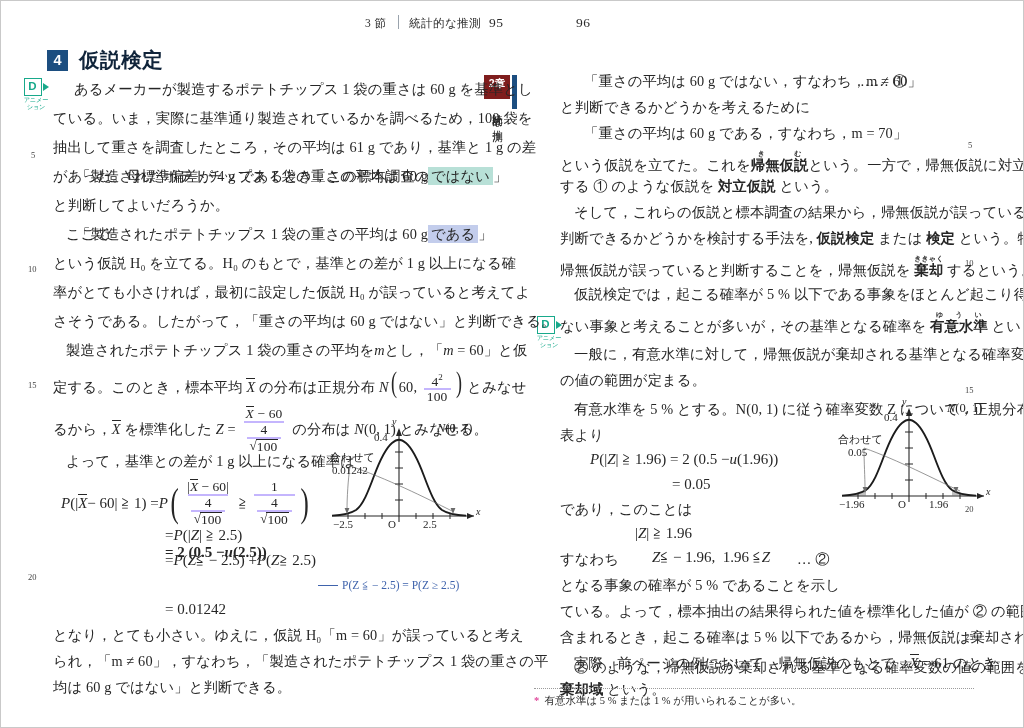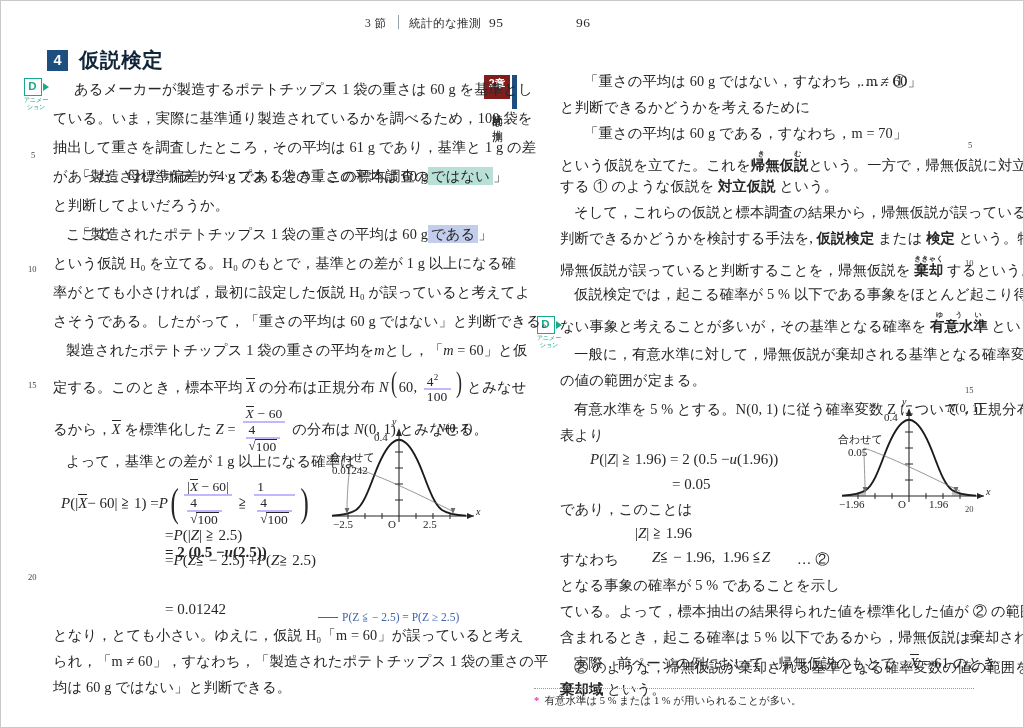--- a/index.html
+++ b/index.html
@@ -195,20 +195,21 @@
     font-family: "Liberation Serif", serif;
     font-size: 15px;
     color: #262626;
     white-space: nowrap;
     display: flex;
     align-items: center;
   }
   .frac {
     display: inline-flex;
     flex-direction: column;
+    align-items: center;
     vertical-align: middle;
     margin: 0 3px;
     line-height: 1.05;
   }
   .frac .fnum { padding: 0 3px; font-size: 13.5px; }
   .frac .fden { padding: 0 3px; font-size: 13.5px; border-top: 2px solid #c4b5fd; }
   .ovl { border-top: 1.1px solid #262626; padding-top: 0px; display: inline-block; }
   .paren-big {
     font-size: 40px;
     font-weight: 200;
@@ -402,21 +403,21 @@
   <div class="math" style="left:165px; top:551px;">
     = <em class="it">P</em>(<em class="it">Z</em> ≦ − 2.5) + <em class="it">P</em>(<em class="it">Z</em> ≧ 2.5)
   </div>
   <div class="math" style="left:165px; top:544px;font-weight:bold;">
     = 2 (0.5 − <em class="it">u</em>(2.5))
   </div>
   <div class="math" style="left:165px; top:601px;">
     = 0.01242
   </div>
 
-  <div class="sidenote" style="left:318px; top:610px;justify-content:space-between;">
+  <div class="sidenote" style="left:318px; top:578px;justify-content:space-between;">
     <span class="dash"></span>
     <span>P(Z ≦ − 2.5) = P(Z ≥ 2.5)</span>
   </div>
 
   <div class="ln" style="left:53px; top:626px;">となり，とても小さい。ゆえに，仮説 H₀「m = 60」が誤っていると考え</div>
   <div class="ln" style="left:53px; top:652px;">られ，「m ≠ 60」，すなわち，「製造されたポテトチップス 1 袋の重さの平</div>
   <div class="ln" style="left:53px; top:678px;">均は 60 g ではない」と判断できる。</div>
 
   <div class="graph" style="left:326px; top:418px; width:160px; height:120px;">
     <svg width="160" height="120" viewBox="0 0 160 120">

